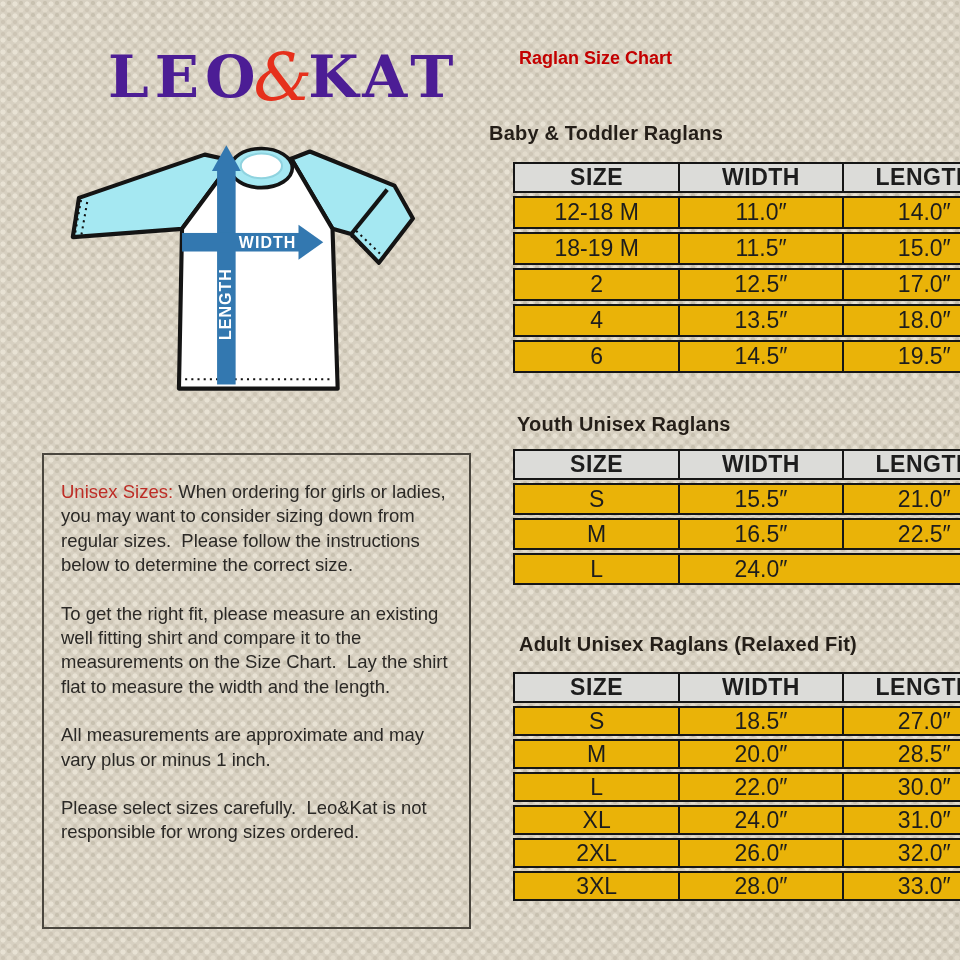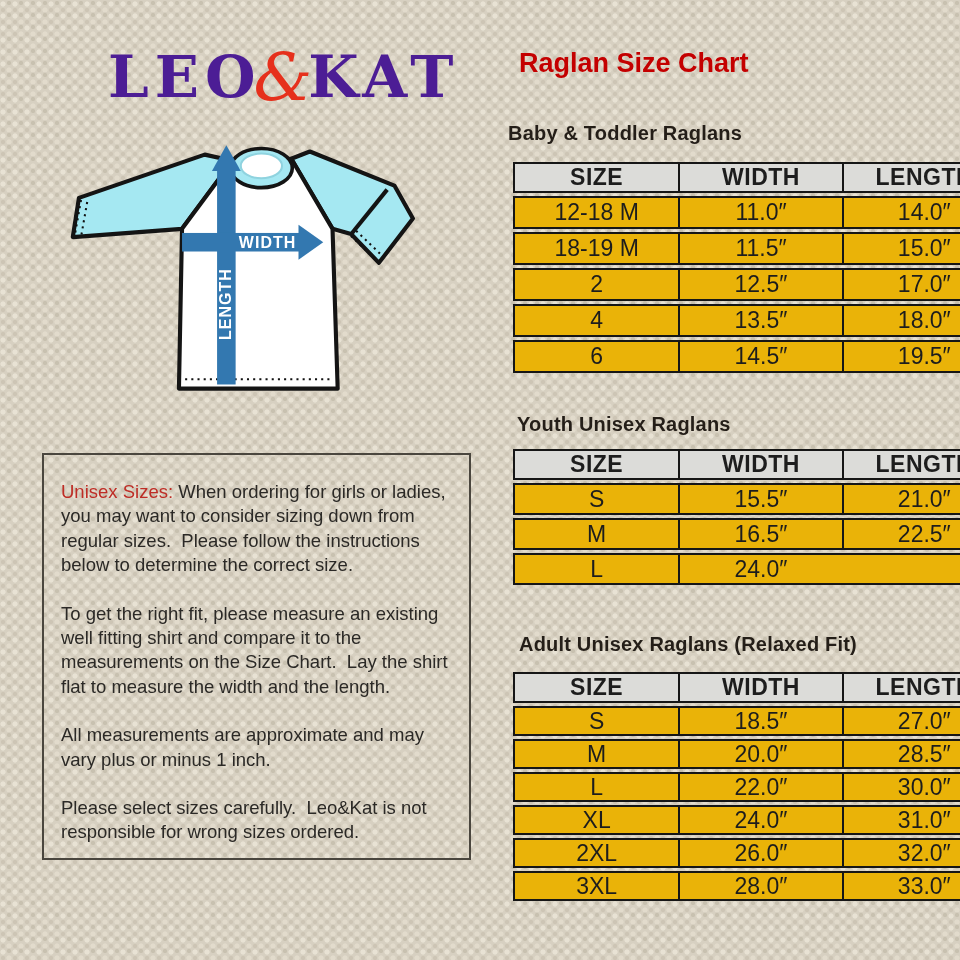--- a/index.html
+++ b/index.html
@@ -18,41 +18,41 @@
 
   
   .logo{left:108px;top:36px;white-space:nowrap;}
   .logo-blue{font-family:"DejaVu Serif", serif;font-weight:bold;font-size:58px;color:#4c1d95;letter-spacing:6px;}
   .logo-amp{font-family:"DejaVu Serif", serif;font-style:italic;font-size:66px;color:#e6301c;position:relative;top:3px;margin:0 -4px 0 -8px;}
 
   
   .shirt{left:52px;top:134px;width:392px;height:268px;}
 
   
-  .title{left:519px;top:48px;font-size:27px;font-weight:bold;color:#c40000;}
+  .title{left:519px;top:48px;font-size:18px;font-weight:bold;color:#c40000;}
   .sec-heading{font-size:20px;font-weight:bold;color:#241e18;letter-spacing:.2px;}
-  .h-baby{left:508px;top:122px;}
+  .h-baby{left:489px;top:122px;}
   .h-youth{left:517px;top:413px;}
   .h-adult{left:519px;top:633px;}
 
   
   .sizetable{width:494px;}
   .t-baby{left:513px;top:162px;--rh:29px;}
   .t-youth{left:513px;top:449px;--rh:28px;}
   .t-adult{left:513px;top:672px;--rh:26px;}
   .trow{display:grid;grid-template-columns:1fr 1fr 1fr;background:#eab308;border:2px solid #161616;margin-bottom:3px;}
   .trow:last-child{margin-bottom:0;}
   .tcell{display:flex;align-items:center;justify-content:center;border-left:2px solid #161616;
          font-size:23px;color:#1d1d1d;height:var(--rh);line-height:1;}
   .tcell:first-child{border-left:none;}
   .trow.head{background:#dcdcd9;}
   .trow.head .tcell{height:27px;font-weight:bold;letter-spacing:.5px;}
 
   
-  .infobox{left:42px;top:453px;width:429px;height:407px;border:2px solid #4a463e;
+  .infobox{left:42px;top:453px;width:429px;height:476px;border:2px solid #4a463e;
            box-sizing:border-box;padding:25px 16px 10px 17px;}
   .infobox p{margin:0 0 24px 0;font-size:18.5px;line-height:1.32;color:#2b2926;}
   .red-text{color:#be2d26;}
 
   svg text{font-family:"Liberation Sans", sans-serif;}
 </style>
 </head>
 <body>
 
 <div class="abs logo">

